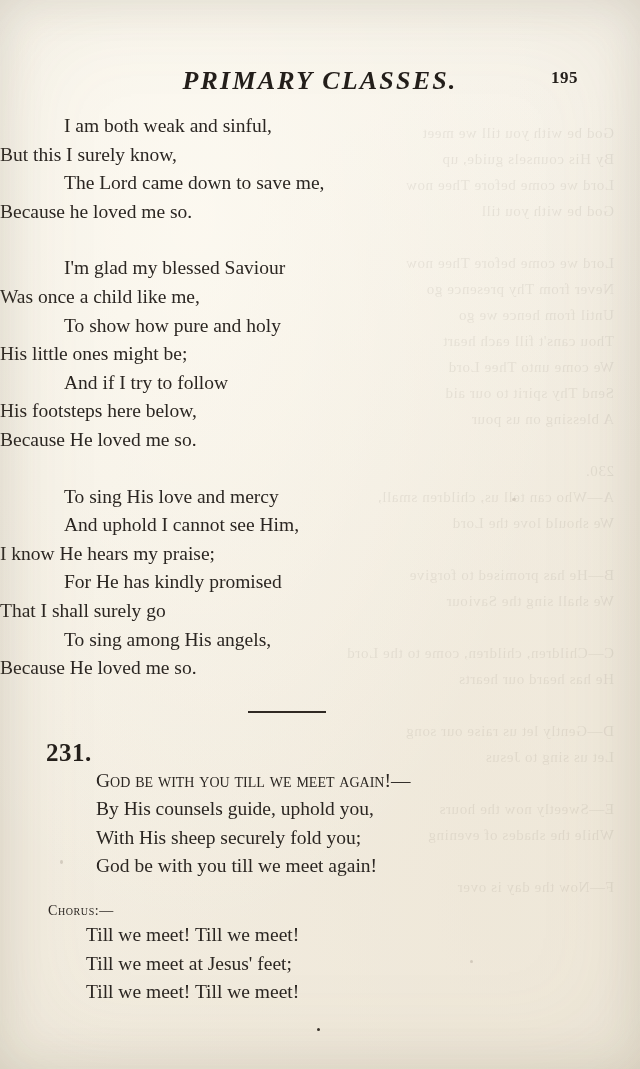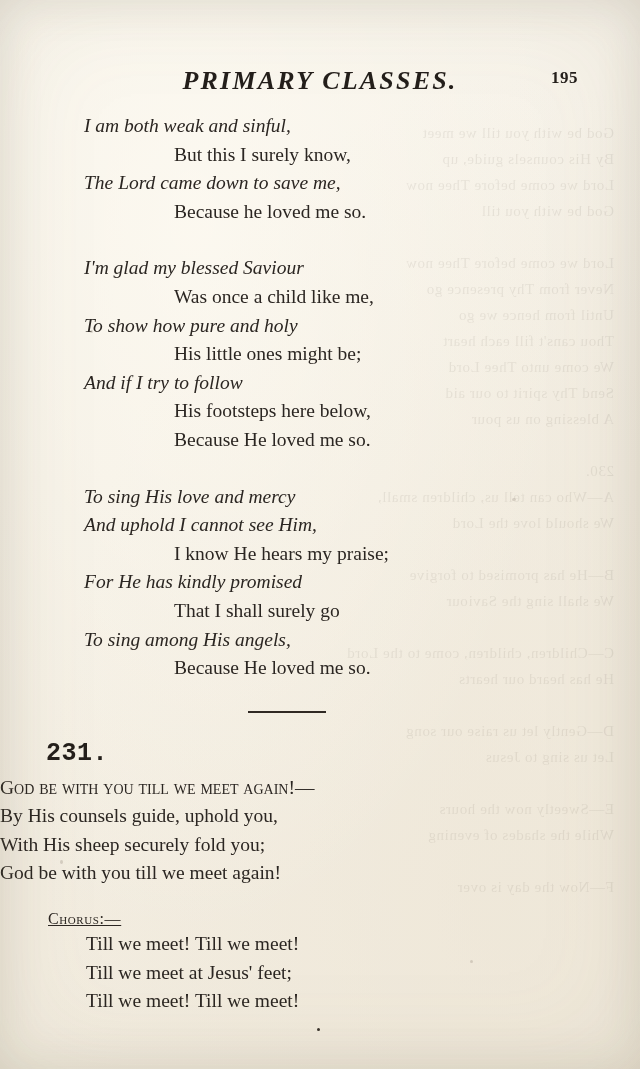--- a/index.html
+++ b/index.html
@@ -92,50 +92,48 @@
 
   .stanza {
     margin: 0 0 28px 0;
   }
   .line {
     font-size: 19.5px;
     line-height: 28.6px;
     white-space: pre;
     color: #2b2622;
   }
-  .i0 { padding-left: 84px; font-style: italic; }
-  .i1 { padding-left: 174px; }
+  .i0 { padding-left: 64px; }
+  .i1 { }
 
   .rule {
     width: 78px;
     height: 0;
     border-top: 2.5px solid #302923;
     margin: 28px 0 26px 248px;
   }
 
   .hymn-number {
     font-size: 25px;
     font-weight: bold;
     letter-spacing: 0.5px;
     padding-left: 46px;
-    margin-bottom: 6px;
+    margin-bottom: 0;
     color: #241f1b;
-    font-family: Liberation Mono, monospace;
-  }
-  .hymn-lines .line { }
+  }
+  .hymn-lines .line { padding-left: 96px; }
   .smallcap-lead { font-variant: small-caps; }
 
   .chorus-label {
-    font-size: 16px;
+    font-size: 14px;
     font-variant: small-caps;
     letter-spacing: 0.6px;
     padding-left: 48px;
     margin-top: 22px;
     margin-bottom: 2px;
-    text-decoration: underline;
   }
   .chorus-lines .line { padding-left: 86px; }
 
   .footer-dot {
     position: absolute;
     left: 317px;
     bottom: 38px;
     width: 3px;
     height: 3px;
     background: #3a332c;

